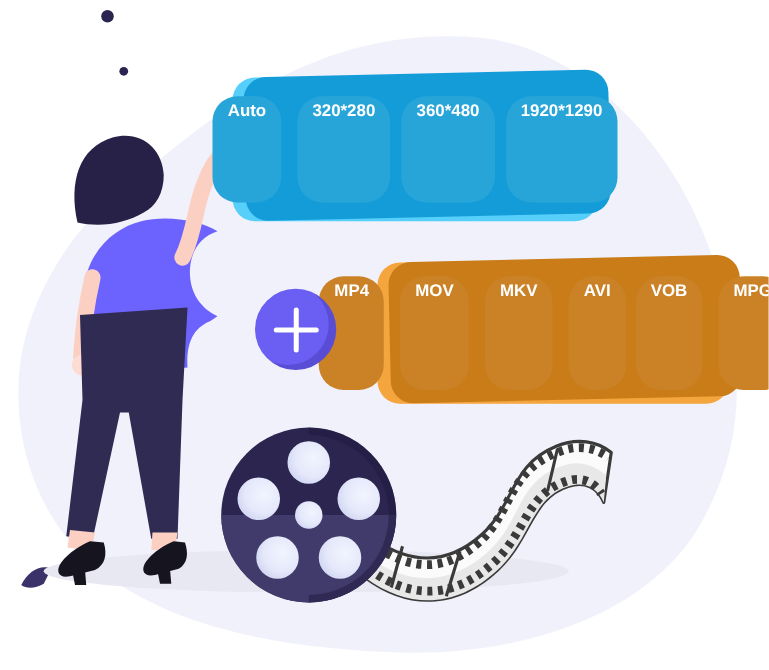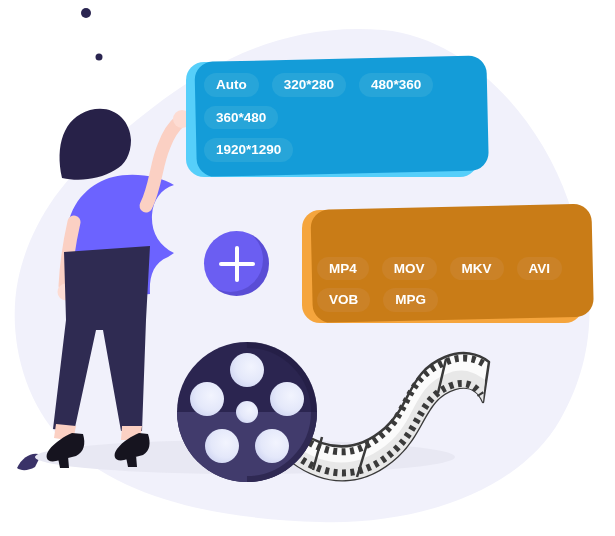--- a/index.html
+++ b/index.html
@@ -5,21 +5,21 @@
   html,body{margin:0;padding:0;background:#ffffff;}
   .stage{
     position:relative;width:615px;height:536px;overflow:hidden;
     background:#ffffff;
     font-family:"Liberation Sans", sans-serif;
   }
   .scene-svg{position:absolute;left:0;top:0;width:615px;height:536px;}
 
   
   .panel{position:absolute;border-radius:18px;z-index:2;box-sizing:border-box;
-         display:flex;flex-direction:column;justify-content:flex-end;}
+         display:flex;flex-direction:row;justify-content:center;}
   .panel::before{
     content:"";position:absolute;inset:0;border-radius:18px;z-index:-1;
     transform:translateX(11px) rotate(-1.3deg);transform-origin:bottom left;
   }
   .panel-cyan{
     left:186px;top:62px;width:292px;height:115px;
     background:var(--cyan-panel,#56CFFA);
     padding:15px 18px;gap:9px;
   }
   .panel-cyan::before{background:var(--cyan-shadow,#149CD8);}
@@ -134,21 +134,20 @@
       <circle cx="222" cy="446" r="17" fill="url(#holeGrad)"></circle>
       <circle cx="207" cy="399" r="17" fill="url(#holeGrad)"></circle>
       <circle cx="247" cy="412" r="11" fill="url(#holeGrad)"></circle>
     </g>
   </svg>
 
   <div class="panel panel-cyan" id="resolution-panel">
       <div class="pill-row">
         <span class="pill">Auto</span>
         <span class="pill">320*280</span>
-        <span class="pill">480*360</span>
       </div>
       <div class="pill-row">
         <span class="pill">360*480</span>
       </div>
       <div class="pill-row">
         <span class="pill">1920*1290</span>
       </div>
     </div>
 
   <div class="panel panel-orange" id="format-panel">

